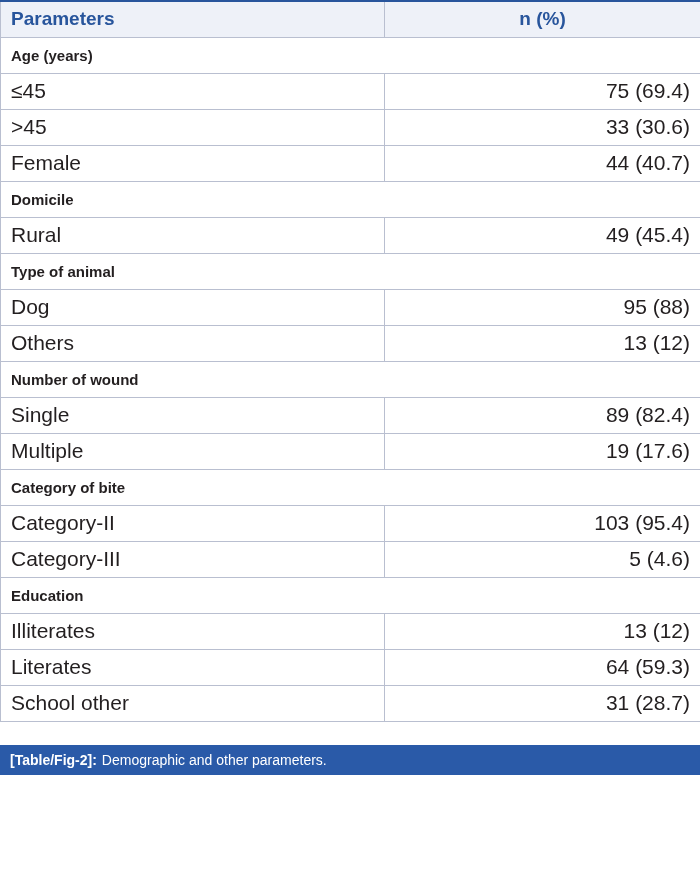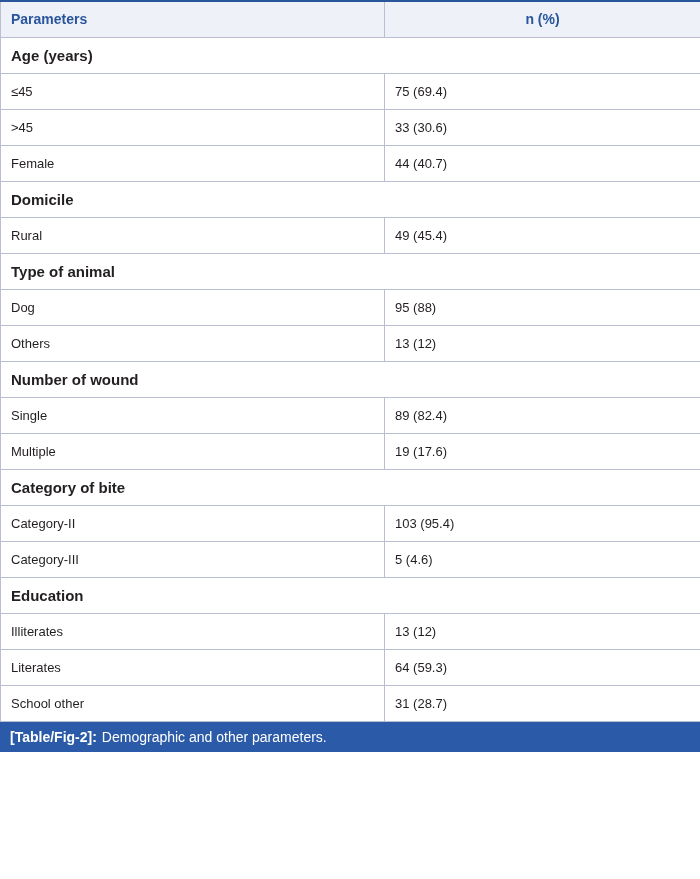--- a/index.html
+++ b/index.html
@@ -22,54 +22,55 @@
     table-layout: fixed;
   }
   table.demo-table col.col-param { width: 384px; }
   table.demo-table col.col-value { width: 316px; }
 
   table.demo-table th,
   table.demo-table td {
     border: 1px solid #b9bfd0;
     height: 36px;
     padding: 0 10px;
-    font-size: 13px;
+    font-size: 21px;
     color: #231f20;
     vertical-align: middle;
   }
   table.demo-table thead th {
     background: #eef1f8;
     color: #28559c;
     font-weight: bold;
-    font-size: 14px;
+    font-size: 19px;
     height: 36px;
     border-top: 2px solid #28559c;
     border-bottom: 1px solid #b9bfd0;
   }
   thead th.th-param { text-align: left; }
   thead th.th-value { text-align: center; }
 
   tr.group-row td {
     font-weight: bold;
     font-size: 15px;
     color: #231f20;
     text-align: left;
   }
   td.cell-label { text-align: left; }
-  td.cell-value { text-align: left; }
+  td.cell-value { text-align: right; }
 
   .caption-bar {
     background: #2a5aa8;
     color: #ffffff;
     height: 30px;
     display: flex;
     align-items: center;
     padding: 0 10px;
     font-size: 14px;
     width: 700px;
+    margin-top: 23px;
   }
   .caption-bar .caption-label {
     font-weight: bold;
     margin-right: 5px;
     white-space: pre;
   }
   .caption-bar .caption-text {
     font-weight: normal;
   }
 </style>

